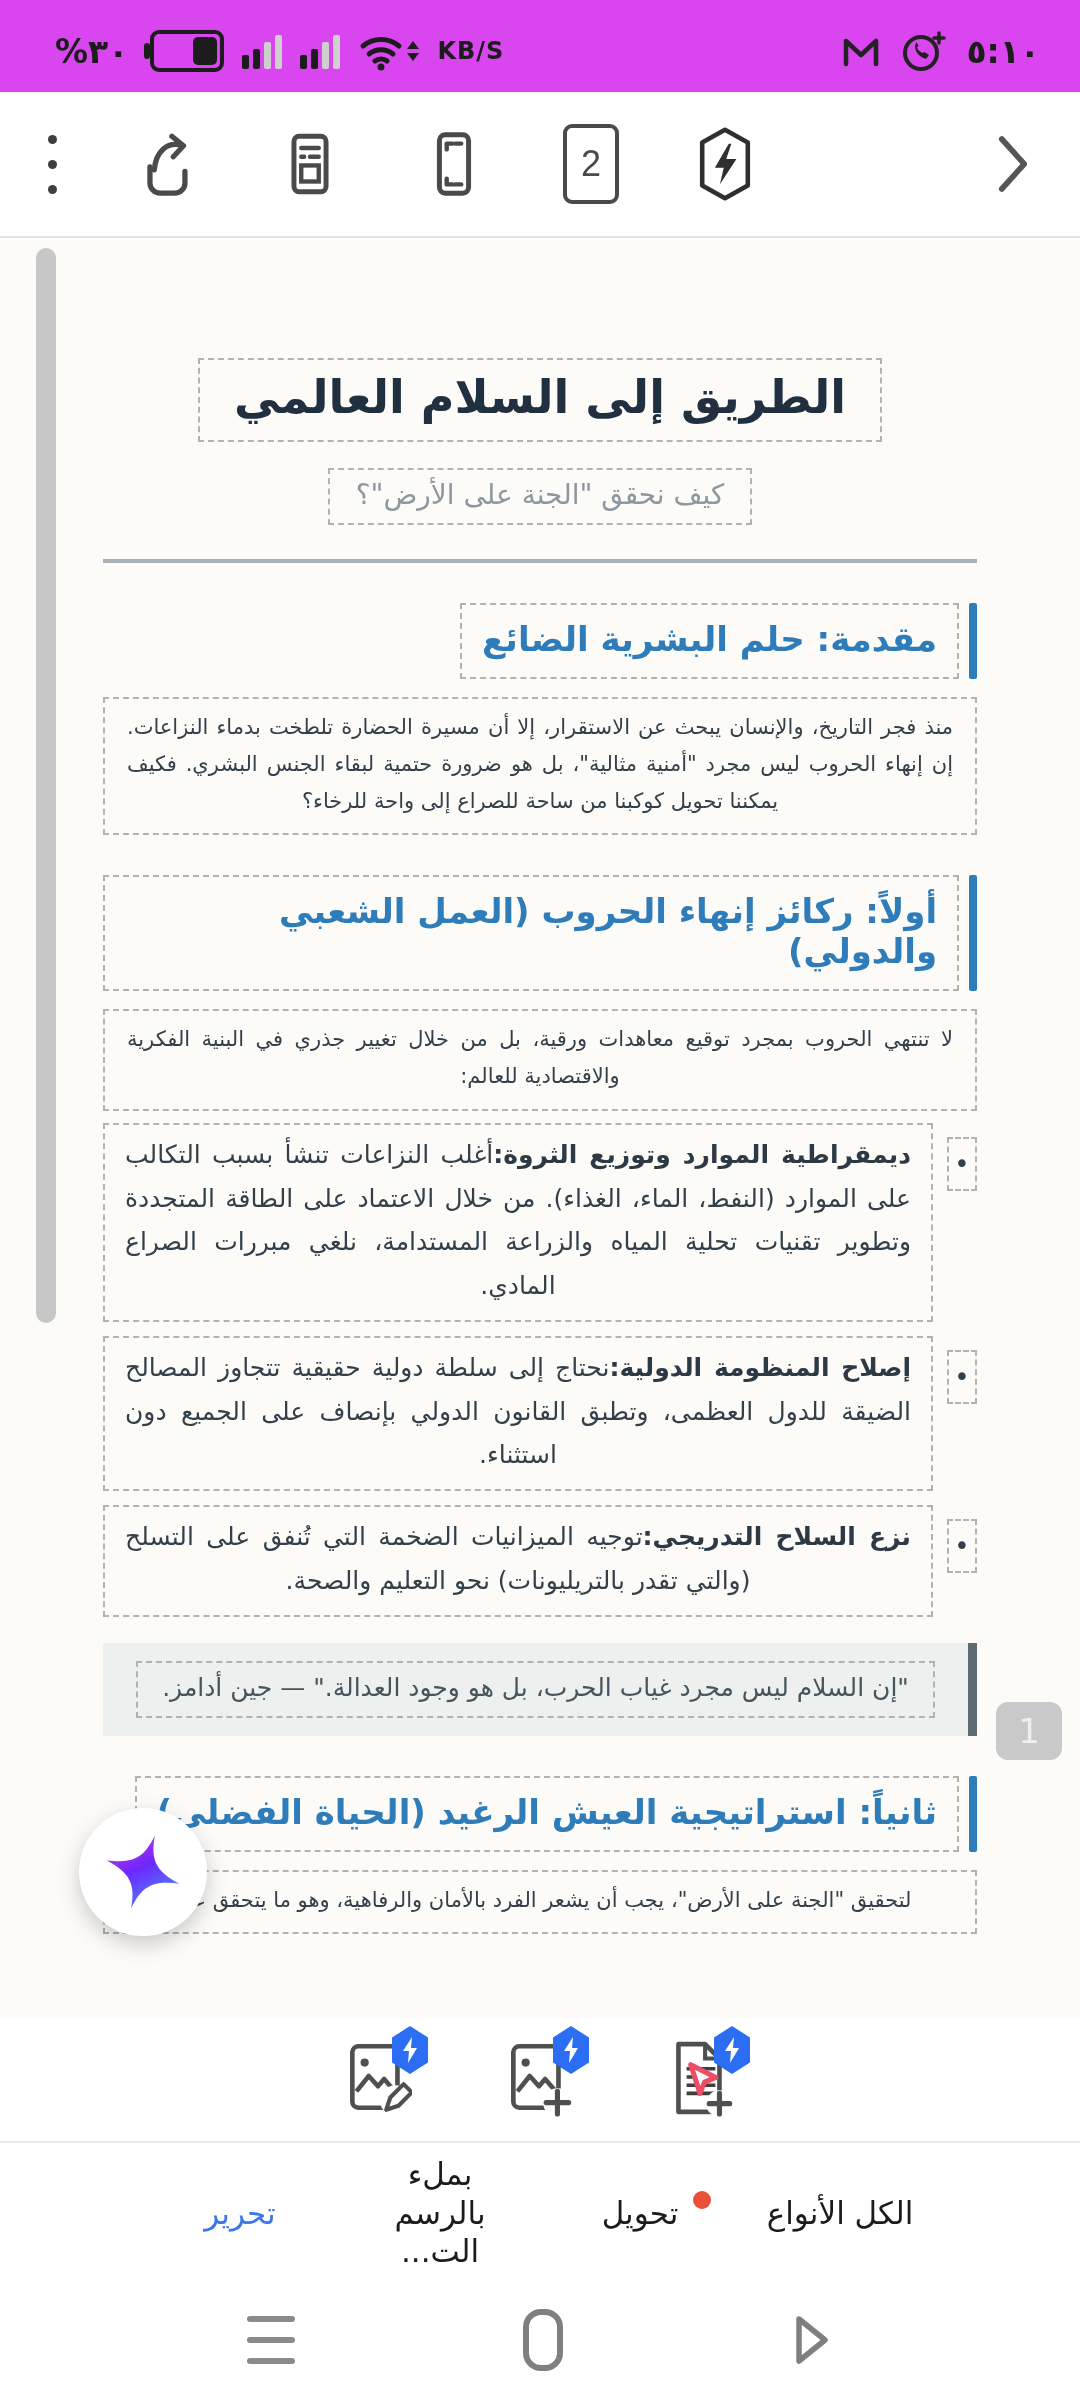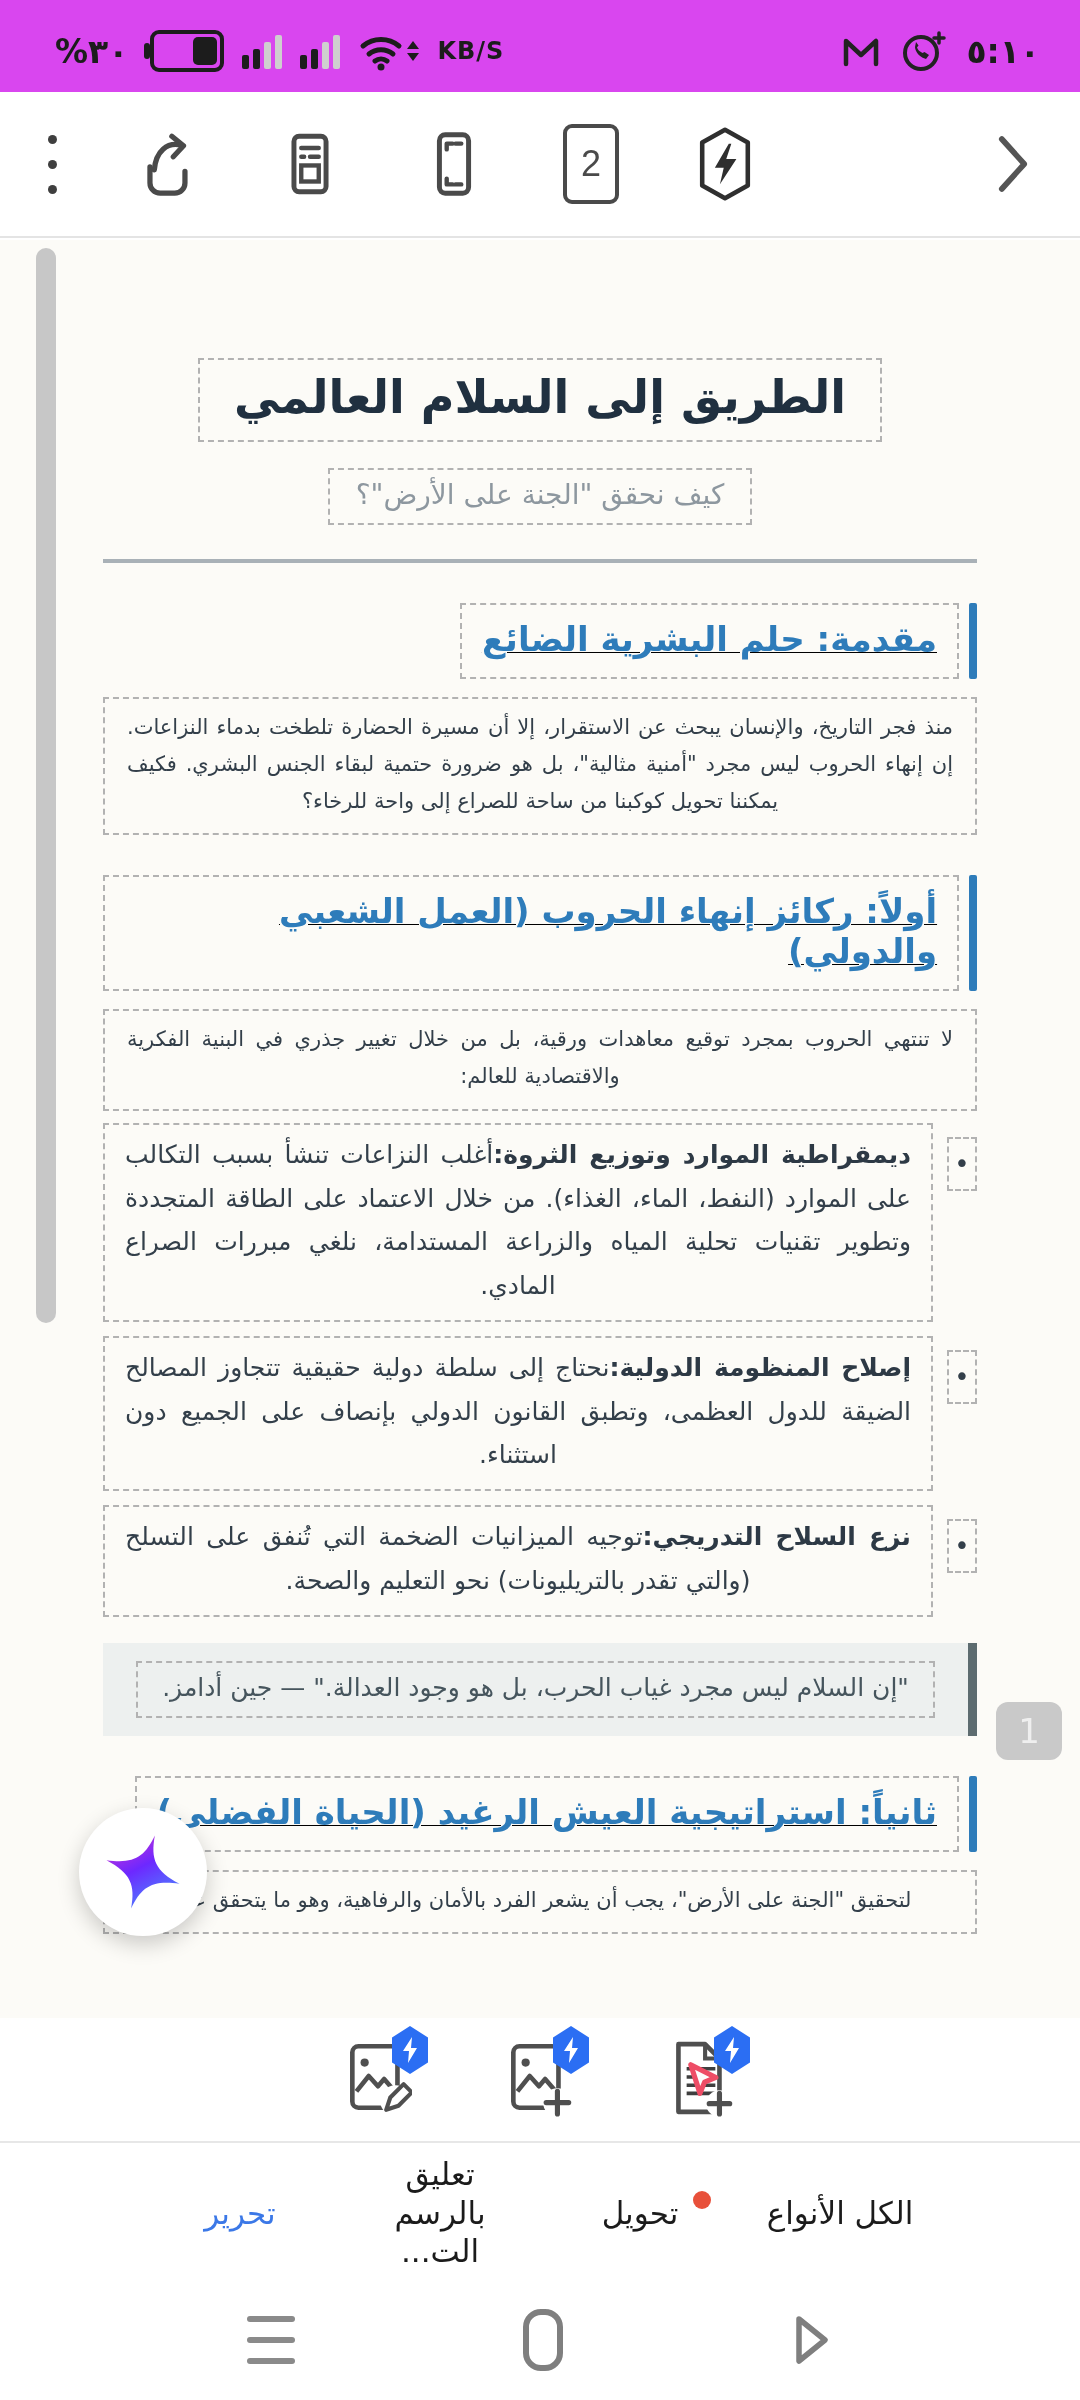--- a/index.html
+++ b/index.html
@@ -49,21 +49,21 @@
   .v-scrollbar{position:absolute;left:36px;top:8px;width:20px;height:1075px;background:#c7c7c7;border-radius:10px;}
   .doc-content{display:flex;flex-direction:column;padding:0 103px;box-sizing:border-box;}
   .dash{border:2px dashed #b2b2b2;}
   .doc-title-box{align-self:center;margin-top:118px;padding:10px 34px 16px;}
   .doc-title{font-size:46px;font-weight:800;color:#203040;white-space:nowrap;}
   .doc-sub-box{align-self:center;margin-top:26px;padding:8px 26px 12px;}
   .doc-sub{font-size:28px;color:#8d979f;}
   .doc-hr{height:4px;background:#a9b1b7;border:none;margin:34px 0 0;width:100%;}
   .h2-row{display:flex;align-items:stretch;gap:10px;margin-top:40px;align-self:flex-start;max-width:100%;}
   .h2-bar{width:8px;background:#2e7cba;border-radius:2px;}
-  .h2-box{padding:14px 20px 18px;text-decoration:underline;}
+  .h2-box{padding:14px 20px 18px;}
   .h2-text{font-size:34px;font-weight:800;color:#2e7cba;}
   .para-box{margin-top:18px;padding:10px 22px 14px;box-sizing:border-box;width:100%;}
   .para{font-size:21px;line-height:1.75;color:#333f4a;text-align:justify;text-align-last:center;}
   .bullets{margin-top:12px;display:flex;flex-direction:column;gap:14px;}
   .bullet{display:flex;align-items:flex-start;gap:14px;}
   .marker-box{flex:none;margin-top:14px;width:26px;height:50px;display:flex;align-items:center;justify-content:center;
     font-size:26px;color:#333f4a;}
   .b-text-box{flex:1;padding:8px 20px 12px;}
   .b-text{font-size:25px;line-height:1.75;color:#333f4a;text-align:justify;text-align-last:center;}
   .b-text strong{font-weight:800;color:#2d3945;}
@@ -339,21 +339,21 @@
     <button class="tab">
       <span class="l1">الكل الأنواع</span>
 
     </button>
     <button class="tab">
       <span class="red-dot"></span>
       <span class="l1">تحويل</span>
 
     </button>
     <button class="tab">
-      <span class="l1">تعليق</span>
+      <span class="l1">بملء</span>
       <span class="l2">بالرسم الت...</span>
     </button>
     <button class="tab active">
       <span class="l1">تحرير</span>
 
     </button>
   </div>
 
   <div class="nav-row">
     <button class="nav-btn">

